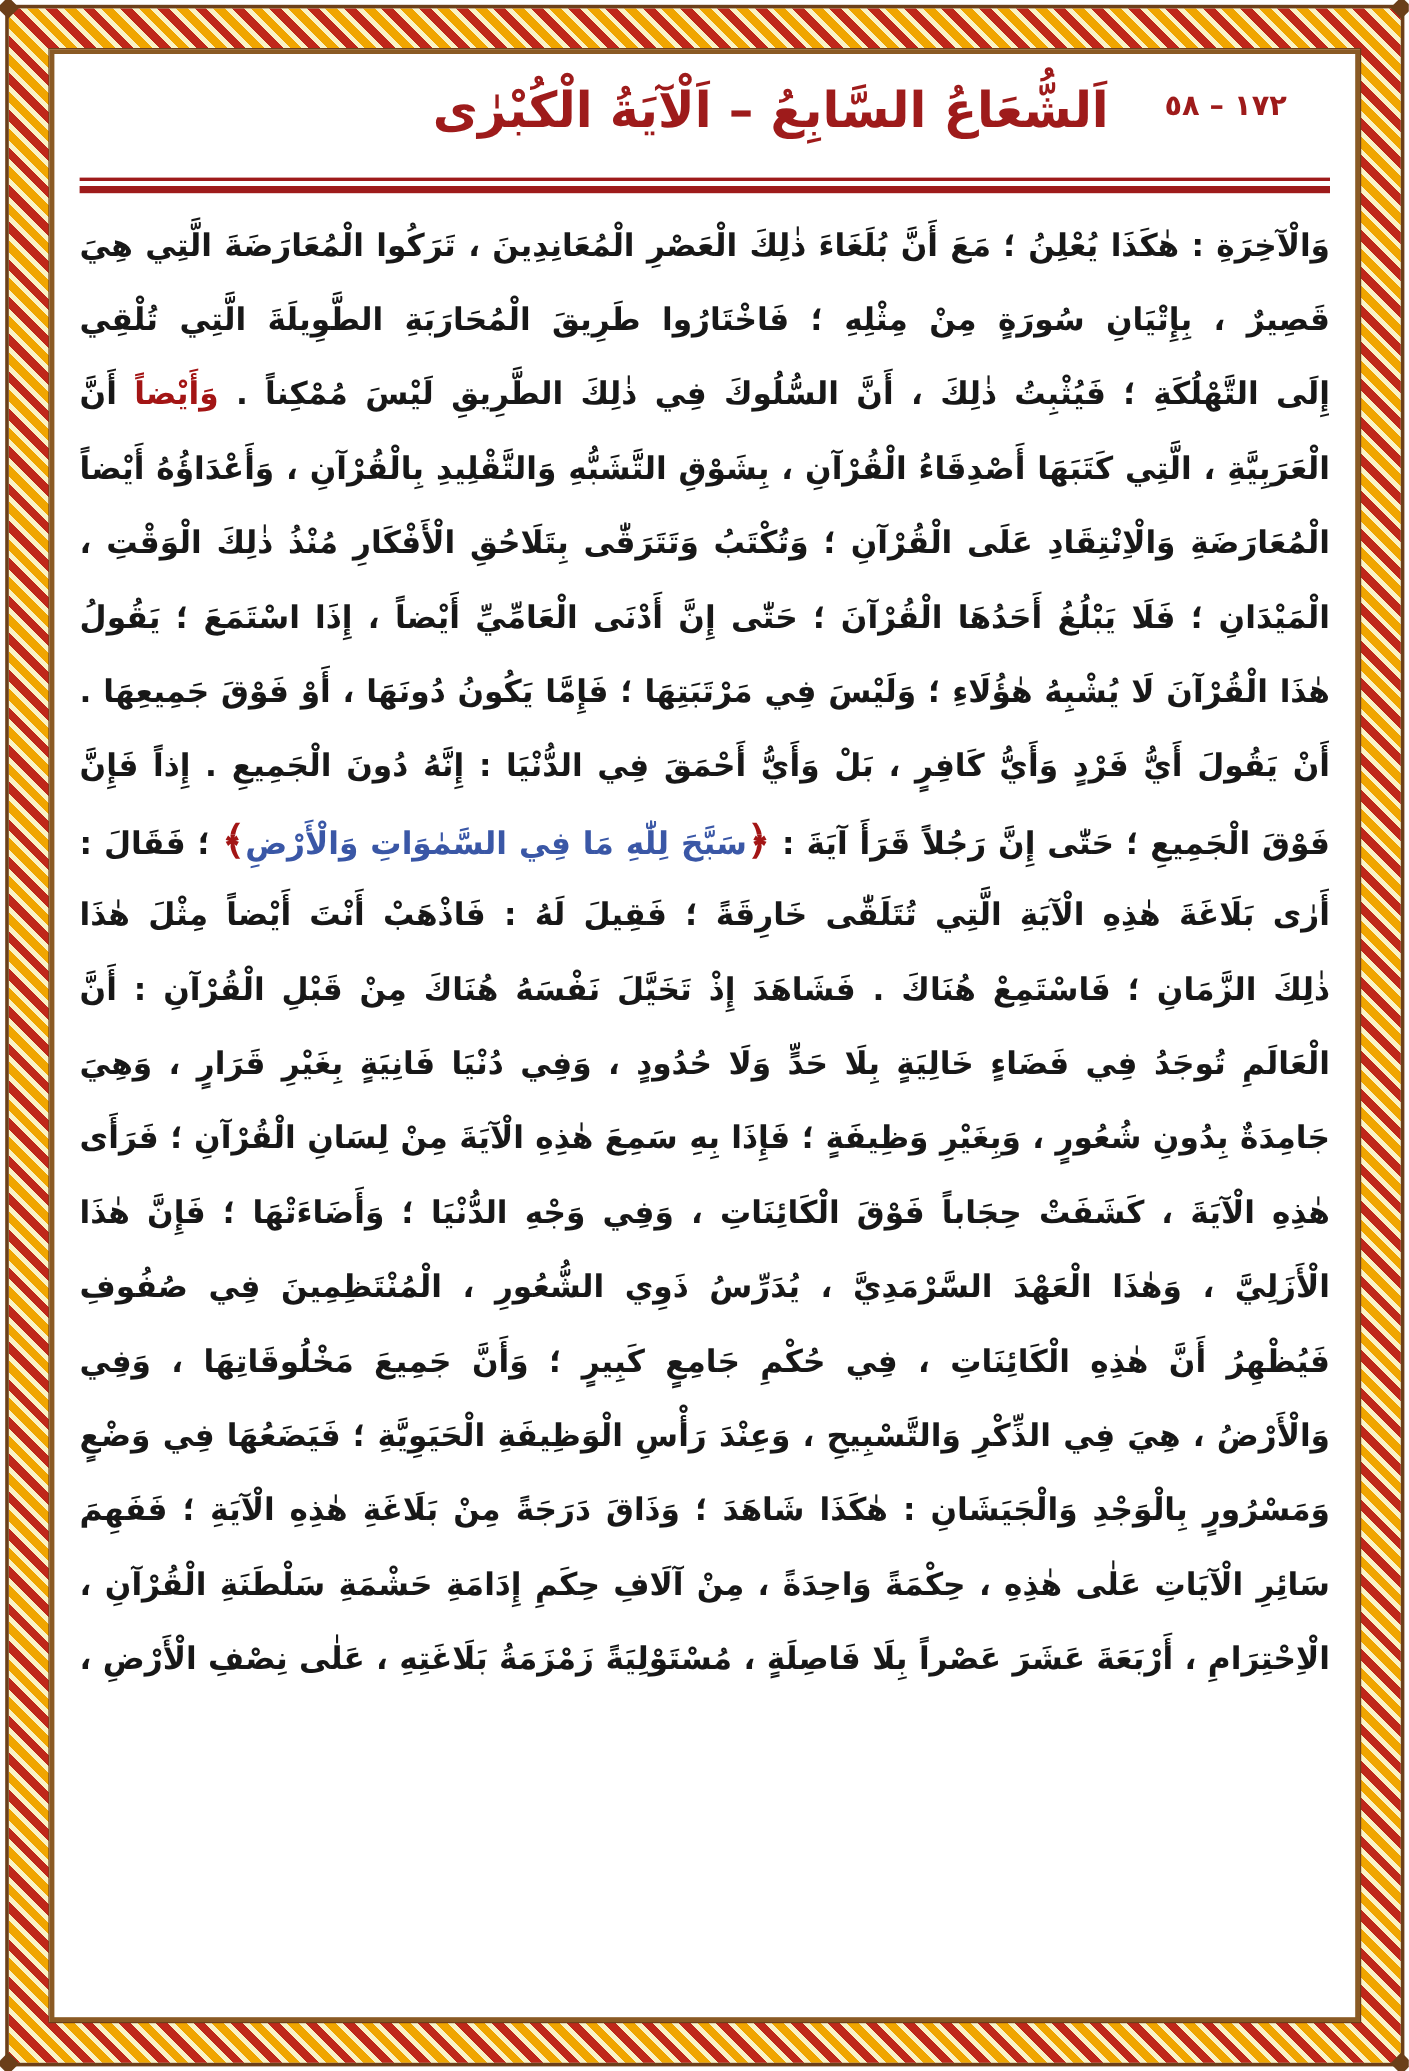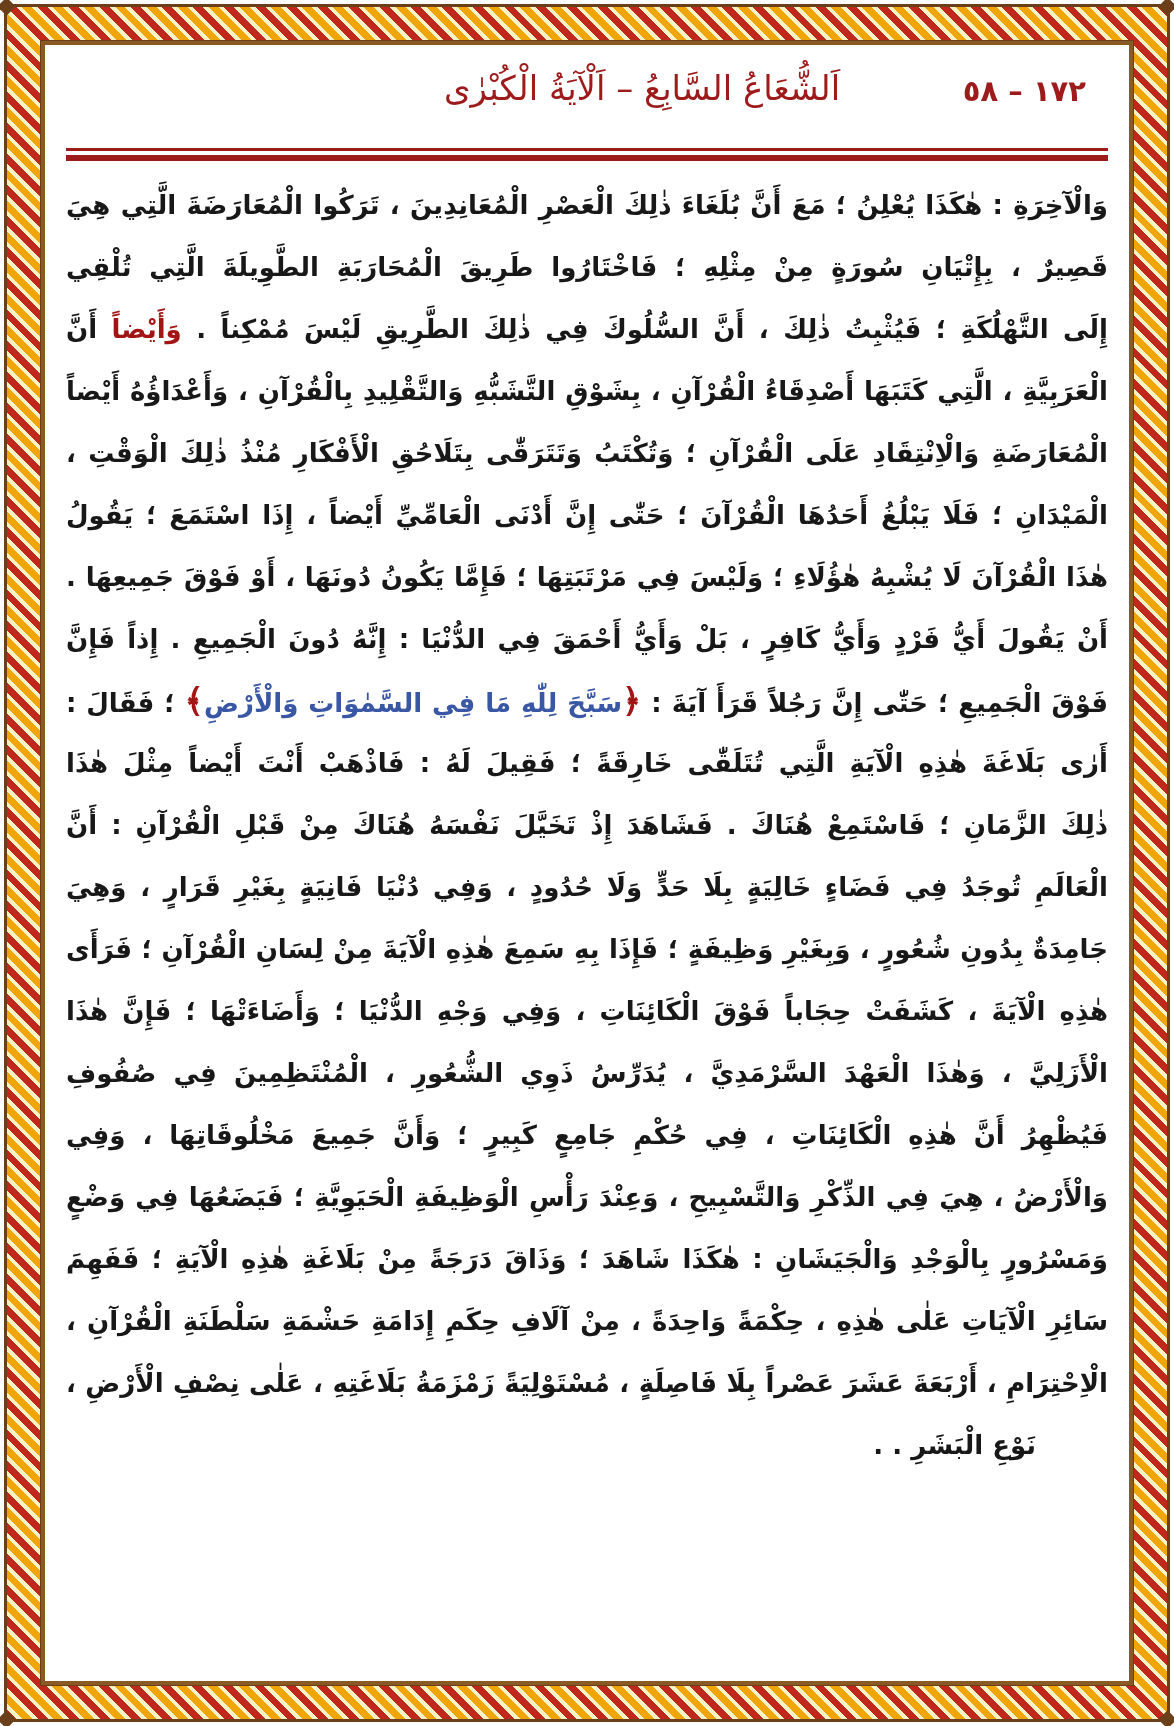--- a/index.html
+++ b/index.html
@@ -48,25 +48,25 @@
   }
 
   
   .content{
     position:absolute;left:38px;top:38px;right:38px;bottom:38px;
     padding:0 28px;direction:rtl;
   }
   .header{position:relative;height:110px;}
   .page-title{
     position:absolute;top:30px;left:calc(50% + 55px);transform:translateX(-50%);
-    color:var(--maroon);font-weight:normal;font-size:34px;white-space:nowrap;
+    color:var(--maroon);font-weight:bold;font-size:41px;white-space:nowrap;
   }
   .page-numbers{
-    position:absolute;top:36px;right:22px;
-    color:var(--maroon);font-weight:bold;font-size:29px;white-space:nowrap;
+    position:absolute;top:36px;right:36px;
+    color:var(--maroon);font-weight:bold;font-size:24px;white-space:nowrap;
   }
   .header-rule{
     height:13px;width:100%;
     background:linear-gradient(to bottom,
       var(--maroon) 0 3px, transparent 3px 7px, var(--maroon) 7px 13px);
   }
 
   .body-lines{margin-top:13px;}
   .line{
     height:62px;line-height:62px;overflow:hidden;
@@ -115,18 +115,17 @@
         <div class="line"><span class="seg">ذٰلِكَ الزَّمَانِ ؛ فَاسْتَمِعْ هُنَاكَ . فَشَاهَدَ إِذْ تَخَيَّلَ نَفْسَهُ هُنَاكَ مِنْ قَبْلِ الْقُرْآنِ : أَنَّ مَوْجُودَاتِ</span></div>
         <div class="line"><span class="seg">الْعَالَمِ تُوجَدُ فِي فَضَاءٍ خَالِيَةٍ بِلَا حَدٍّ وَلَا حُدُودٍ ، وَفِي دُنْيَا فَانِيَةٍ بِغَيْرِ قَرَارٍ ، وَهِيَ مُخْتَلَّةٌ مُظْلِمَةٌ</span></div>
         <div class="line"><span class="seg">جَامِدَةٌ بِدُونِ شُعُورٍ ، وَبِغَيْرِ وَظِيفَةٍ ؛ فَإِذَا بِهِ سَمِعَ هٰذِهِ الْآيَةَ مِنْ لِسَانِ الْقُرْآنِ ؛ فَرَأَى أَنَّ</span></div>
         <div class="line"><span class="seg">هٰذِهِ الْآيَةَ ، كَشَفَتْ حِجَاباً فَوْقَ الْكَائِنَاتِ ، وَفِي وَجْهِ الدُّنْيَا ؛ وَأَضَاءَتْهَا ؛ فَإِنَّ هٰذَا الْخِطَابَ</span></div>
         <div class="line"><span class="seg">الْأَزَلِيَّ ، وَهٰذَا الْعَهْدَ السَّرْمَدِيَّ ، يُدَرِّسُ ذَوِي الشُّعُورِ ، الْمُنْتَظِمِينَ فِي صُفُوفِ الْأَعْصَارِ ؛</span></div>
         <div class="line"><span class="seg">فَيُظْهِرُ أَنَّ هٰذِهِ الْكَائِنَاتِ ، فِي حُكْمِ جَامِعٍ كَبِيرٍ ؛ وَأَنَّ جَمِيعَ مَخْلُوقَاتِهَا ، وَفِي الْمُقَدَّمَةِ السَّمَاوَاتُ</span></div>
         <div class="line"><span class="seg">وَالْأَرْضُ ، هِيَ فِي الذِّكْرِ وَالتَّسْبِيحِ ، وَعِنْدَ رَأْسِ الْوَظِيفَةِ الْحَيَوِيَّةِ ؛ فَيَضَعُهَا فِي وَضْعٍ مَسْعُودٍ</span></div>
         <div class="line"><span class="seg">وَمَسْرُورٍ بِالْوَجْدِ وَالْجَيَشَانِ : هٰكَذَا شَاهَدَ ؛ وَذَاقَ دَرَجَةً مِنْ بَلَاغَةِ هٰذِهِ الْآيَةِ ؛ فَفَهِمَ بِقِيَاسِ</span></div>
         <div class="line"><span class="seg">سَائِرِ الْآيَاتِ عَلٰى هٰذِهِ ، حِكْمَةً وَاحِدَةً ، مِنْ آلَافِ حِكَمِ إِدَامَةِ حَشْمَةِ سَلْطَنَةِ الْقُرْآنِ ، بِكَمَالِ</span></div>
         <div class="line"><span class="seg">الْاِحْتِرَامِ ، أَرْبَعَةَ عَشَرَ عَصْراً بِلَا فَاصِلَةٍ ، مُسْتَوْلِيَةً زَمْزَمَةُ بَلَاغَتِهِ ، عَلٰى نِصْفِ الْأَرْضِ ، وَخُمْسِ</span></div>
-        <div class="line line--end"><span class="seg">نَوْعِ الْبَشَرِ . .</span></div>
       </div>
 
   </div>
 
 </div>
 
 </body></html>

